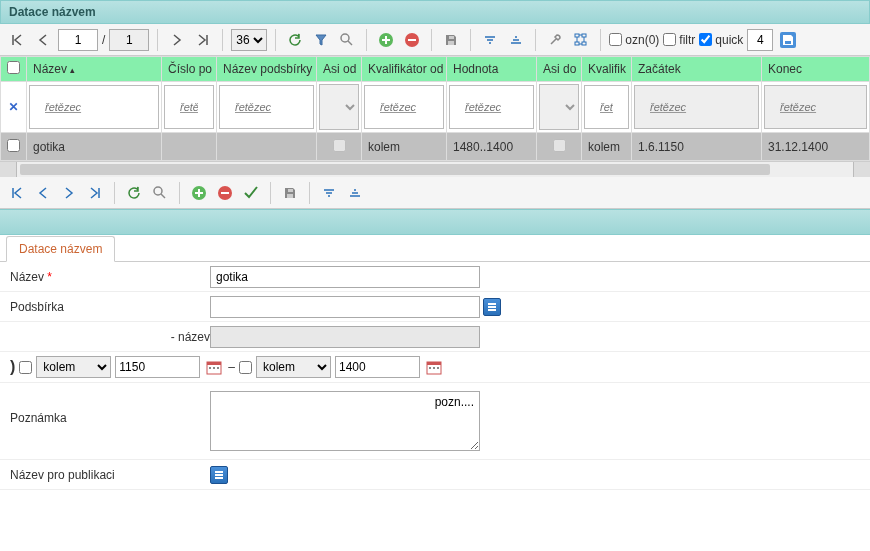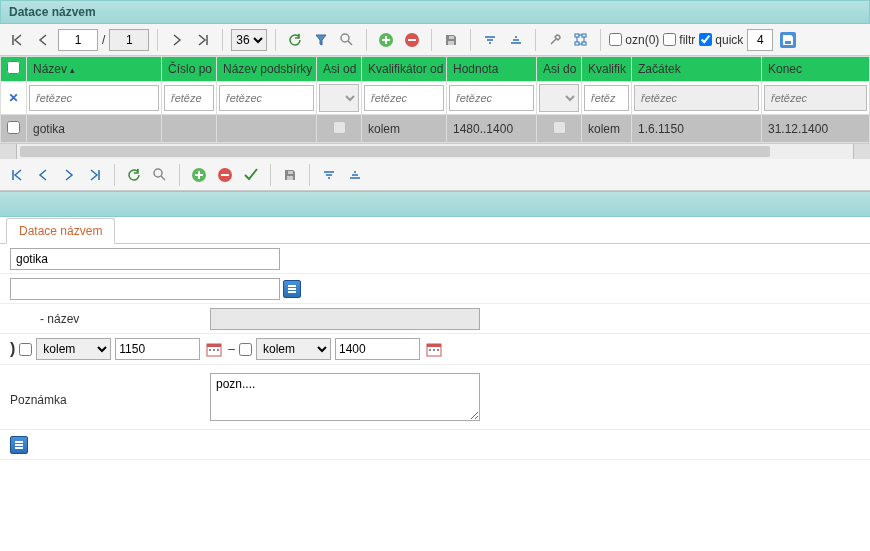--- a/index.html
+++ b/index.html
@@ -10,23 +10,23 @@
   .toolbar { background: #f5f5f5; border-bottom: 1px solid #ccc; padding: 4px 6px; display: flex; align-items: center; gap: 4px; min-height: 32px; }
   .toolbar .sep { width: 1px; height: 22px; background: #ccc; margin: 0 4px; }
   .tb-btn { width: 22px; height: 22px; display: inline-flex; align-items: center; justify-content: center; cursor: pointer; border-radius: 2px; }
   .tb-input { width: 40px; height: 22px; border: 1px solid #aaa; text-align: center; font-size: 12px; }
   .tb-select { height: 22px; border: 1px solid #aaa; font-size: 12px; }
   .tb-check { display: inline-flex; align-items: center; gap: 3px; font-size: 12px; }
   .tb-text { font-size: 12px; color: #333; }
 
   .grid { border-collapse: collapse; width: 100%; table-layout: fixed; }
   .grid th, .grid td { border: 1px solid #ddd; padding: 4px 6px; text-align: left; font-weight: normal; font-size: 12px; white-space: nowrap; overflow: hidden; }
-  .grid th { background: #22c55e; position: relative; }
+  .grid th { background: #86efac; position: relative; }
   .grid .filter-row td { background: #fff; padding: 2px; }
-  .grid .filter-row input, .grid .filter-row select { width: 100%; border: 1px solid #bbb; font-size: 11px; padding: 6px; color: #999; font-style: italic; }
+  .grid .filter-row input, .grid .filter-row select { width: 100%; border: 1px solid #bbb; font-size: 11px; padding: 15px; color: #999; font-style: italic; text-decoration: underline; }
   .grid .filter-row .readonly-filter { background:#eee; }
   .grid tbody tr { height: 28px; }
   .grid tbody tr.selected { background: #c0c0c0; }
   .grid .chk-col { width: 26px; text-align: center; }
   .grid .sort-ind { font-size: 9px; margin-left: 3px; }
   .close-x { color: #3366cc; cursor: pointer; font-weight: bold; }
   
   .scrollbar-h { height: 16px; background: #eee; border-top: 1px solid #ccc; position: relative; }
   .scrollbar-h::before { content:''; position:absolute; left:0; top:0; bottom:0; width:16px; background:#ddd; border-right:1px solid #bbb; }
   .scrollbar-h::after { content:''; position:absolute; right:0; top:0; bottom:0; width:16px; background:#ddd; border-left:1px solid #bbb; }
@@ -37,23 +37,23 @@
   .tabs { display: flex; border-bottom: 1px solid #ccc; padding-left: 6px; background:#fff; }
   .tab { padding: 5px 12px; border: 1px solid #ccc; border-bottom: none; margin-right: 2px; background: #fff; color: #cc6633; border-radius: 3px 3px 0 0; position: relative; top: 1px; }
   .tab.active { background: #fff; border-bottom: 1px solid #fff; }
 
   .form-area { padding: 0; }
   .form-row { display: flex; align-items: center; border-bottom: 1px solid #eee; min-height: 30px; padding: 3px 10px; }
   .form-label { width: 200px; font-size: 12px; }
   .form-label .req { color: red; }
   .form-field { flex: 0 0 300px; display: flex; align-items: center; gap: 3px; }
   .form-field input[type=text], .form-field textarea { width: 270px; border: 1px solid #aaa; padding: 3px 5px; font-size: 12px; font-family: Arial; }
-  .form-field textarea { height: 48px; resize: both; }
+  .form-field textarea { height: 60px; resize: both; text-align: right; }
   .form-field .readonly { background: #e8e8e8; }
-  .sub-label { padding-left: 30px; }
+  .sub-label { padding-left: 30px; text-align: right; }
   
   .date-row { display:flex; align-items:center; gap:4px; padding:4px 10px; border-bottom:1px solid #eee; }
   .date-row select { border:1px solid #aaa; padding:2px; font-size:12px; height:22px; }
   .date-row input[type=text] { border:1px solid #aaa; padding:3px; font-size:12px; width:85px; }
   .cal-icon { width:20px; height:20px; display:inline-flex; align-items:center; justify-content:center; }
   .picker-icon { width:18px; height:18px; background: linear-gradient(#4a90d9,#2a70b9); border:1px solid #1a5090; border-radius:2px; display:inline-flex; align-items:center; justify-content:center; }
   .picker-icon::before { content:''; width:8px; height:2px; background:#fff; box-shadow: 0 3px 0 #fff, 0 6px 0 #fff; margin-top:-6px; }
 
   svg { display:block; }
 </style>
@@ -311,25 +311,27 @@
 </div>
 
 <div class="teal-bar"></div>
 
 <div class="tabs">
   <div class="tab active">Datace názvem</div>
 </div>
 
 <div class="form-area">
   <div class="form-row">
+    <div class="form-label"><span>Název</span> <span class="req">*</span></div>
     <div class="form-field">
         <input type="text" value="gotika" style="">
       </div>
   </div>
   <div class="form-row">
+    <div class="form-label">Podsbírka</div>
     <div class="form-field">
       <input type="text" value="" style="">
       <span class="picker-icon"></span>
     </div>
   </div>
   <div class="form-row">
     <div class="form-label sub-label">- název</div>
     <div class="form-field">
         <input type="text" class="readonly" readonly="" value="" style="">
       </div>
@@ -362,17 +364,18 @@
         </svg>
       </span>
   </div>
   <div class="form-row" style="align-items:flex-start; padding-top:8px; padding-bottom:8px;">
     <div class="form-label" style="padding-top:20px;">Poznámka</div>
     <div class="form-field">
         <textarea style="">pozn....</textarea>
       </div>
   </div>
   <div class="form-row">
+    <div class="form-label">Název pro publikaci</div>
     <div class="form-field">
       <span class="picker-icon"></span>
     </div>
   </div>
 </div>
 
 </body></html>

